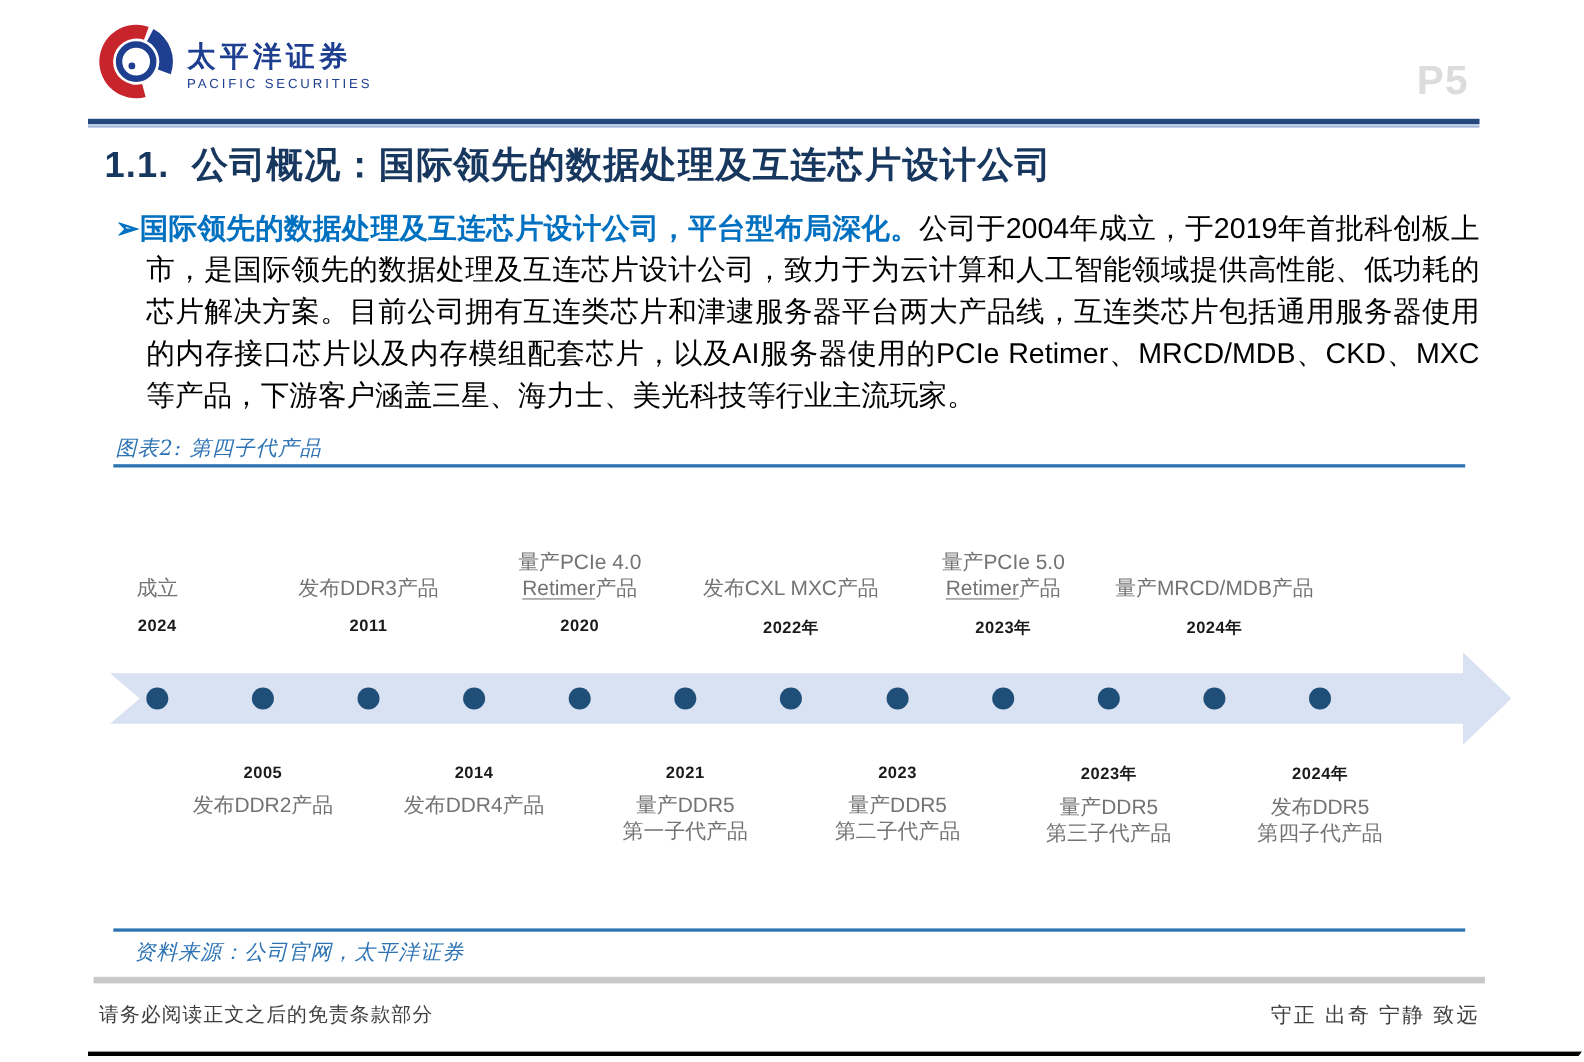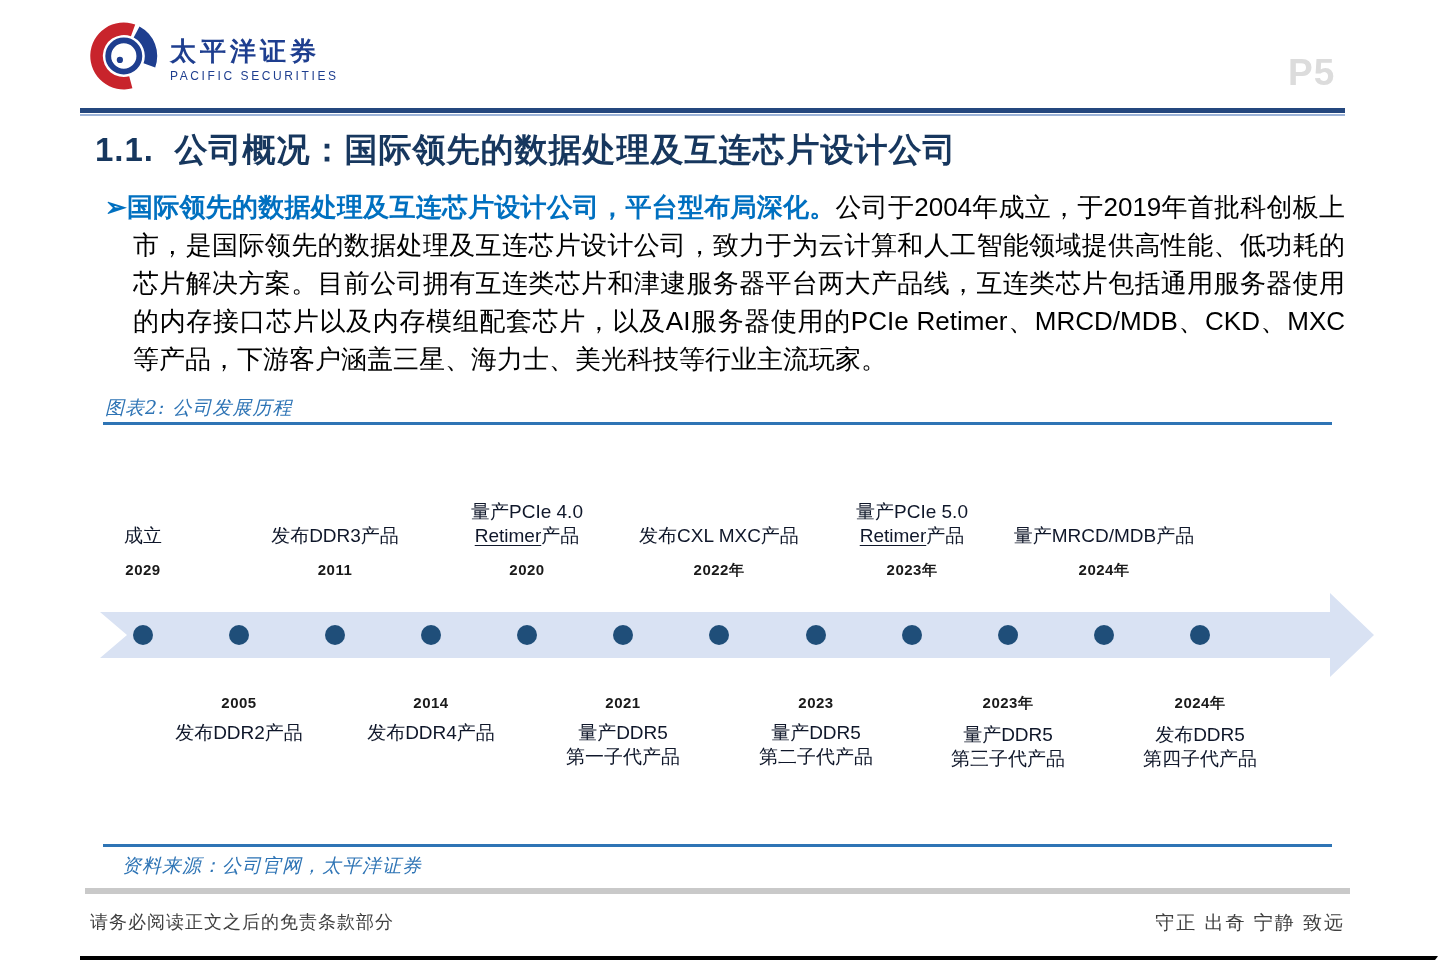--- a/index.html
+++ b/index.html
@@ -29,21 +29,21 @@
 
   
   .figcap { position:absolute; top:395px; left:105px; font-size:19px; color:#2E74B5;
             font-family:"DejaVu Serif", serif; font-style:italic; letter-spacing:1px; }
   .cap-rule { position:absolute; top:422px; left:103px; width:1229px; height:3px; background:#2E74B5; }
 
   
   .fig { position:absolute; top:430px; left:0; width:1440px; height:415px; background:#fff; }
   .ribbon { position:absolute; top:160px; left:0; width:1440px; height:90px; }
   .ms { position:absolute; width:200px; text-align:center; color:#000; }
-  .ms-title { font-size:19px; line-height:24px; color:#0f172a; }
+  .ms-title { font-size:19px; line-height:24px; color:#737373; }
   .ms.top { top:68px; }
   .top .ms-title { height:50px; display:flex; flex-direction:column; justify-content:flex-end; }
   .top .ms-year { margin-top:13px; }
   .ms-year { font-size:15px; font-weight:bold; color:#1a1a1a; letter-spacing:0.5px; }
   .ms.bot { top:264px; }
   .bot .ms-title { margin-top:10px; }
   .sq { text-decoration-line:underline; text-decoration-style:wavy; text-decoration-color:#E8392F;
         text-decoration-thickness:1px; text-underline-offset:3px;text-decoration:underline; }
 
   
@@ -75,30 +75,30 @@
   </div>
   <div class="pageno">P5</div>
   <div class="hdr-rule">
     <div class="hr1"></div>
       <div class="hr2"></div>
   </div>
 
   <h1 class="title">1.1.  公司概况：国际领先的数据处理及互连芯片设计公司</h1>
   <p class="para"><span class="bullet">➢</span><span class="lead">国际领先的数据处理及互连芯片设计公司，平台型布局深化。</span><span>公司于2004年成立，于2019年首批科创板上市，是国际领先的数据处理及互连芯片设计公司，致力于为云计算和人工智能领域提供高性能、低功耗的芯片解决方案。目前公司拥有互连类芯片和津逮服务器平台两大产品线，互连类芯片包括通用服务器使用的内存接口芯片以及内存模组配套芯片，以及AI服务器使用的PCIe Retimer、MRCD/MDB、CKD、MXC等产品，下游客户涵盖三星、海力士、美光科技等行业主流玩家。</span></p>
 
-  <div class="figcap">图表2: 公司发展历程</div>
+  <div class="figcap">图表2: 第四子代产品</div>
   <div class="cap-rule"></div>
 
   <div class="fig">
 
     <div class="ms top" style="left:43px">
       <div class="ms-title">
         <div class="ln">成立</div>
       </div>
-      <div class="ms-year">2029</div>
+      <div class="ms-year">2024</div>
     </div>
     <div class="ms top" style="left:235px">
       <div class="ms-title">
         <div class="ln">发布DDR3产品</div>
       </div>
       <div class="ms-year">2011</div>
     </div>
     <div class="ms top" style="left:427px">
       <div class="ms-title">
         <div class="ln">量产PCIe 4.0</div>

